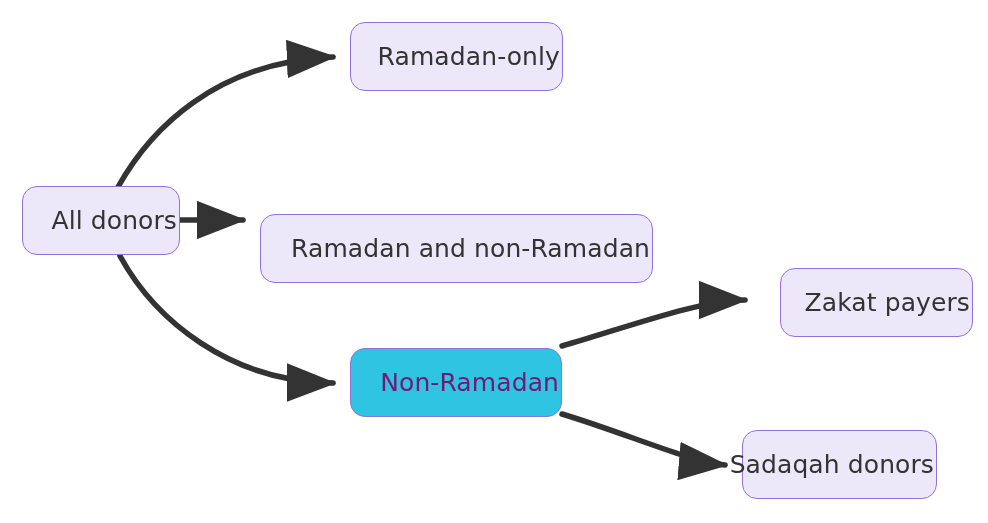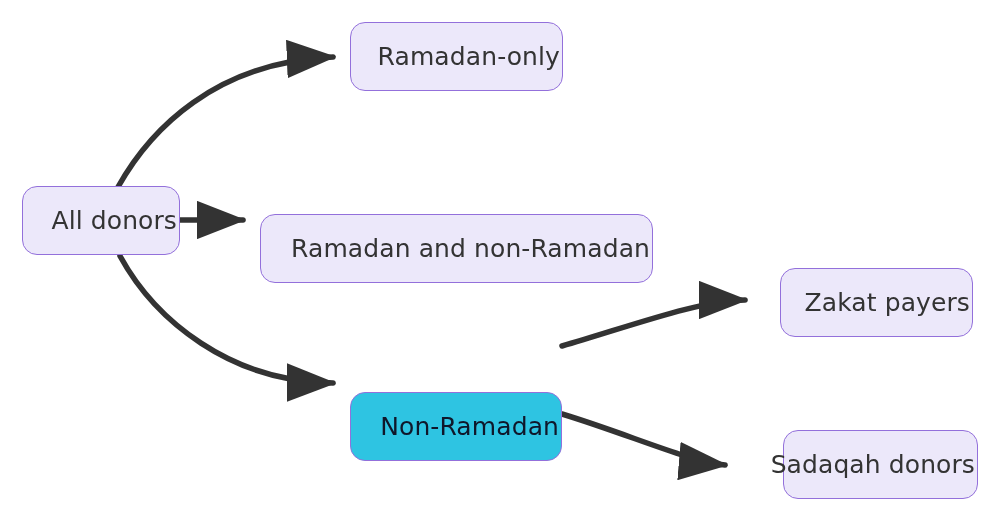--- a/index.html
+++ b/index.html
@@ -35,22 +35,21 @@
     border: 1.3px solid #9370DB;
     background: #ECE8FA;
     color: #333333;
     font-size: 25px;
     letter-spacing: 0.1px;
     white-space: nowrap;
   }
   .node.highlight {
     background: #2EC4E2;
     border-color: #9370DB;
-    color: #0f172a;
-    margin-top: 44px;
+    color: #701a75;
   }
   .node-label {
     display: block;
     line-height: 1;
     padding: 0 2px;
   }
 </style>
 </head>
 <body>
 
@@ -87,17 +86,17 @@
   </div>
 
   <div class="node highlight" style="left:350px; top:348px; width:212px; height:69px;">
     <span class="node-label">Non-Ramadan</span>
   </div>
 
   <div class="node" style="left:780px; top:268px; width:193px; height:69px;">
     <span class="node-label">Zakat payers</span>
   </div>
 
-  <div class="node" style="left:742px; top:430px; width:195px; height:69px;margin-left:41px;">
+  <div class="node" style="left:742px; top:430px; width:195px; height:69px;">
     <span class="node-label">Sadaqah donors</span>
   </div>
 
 </div>
 
 </body></html>

